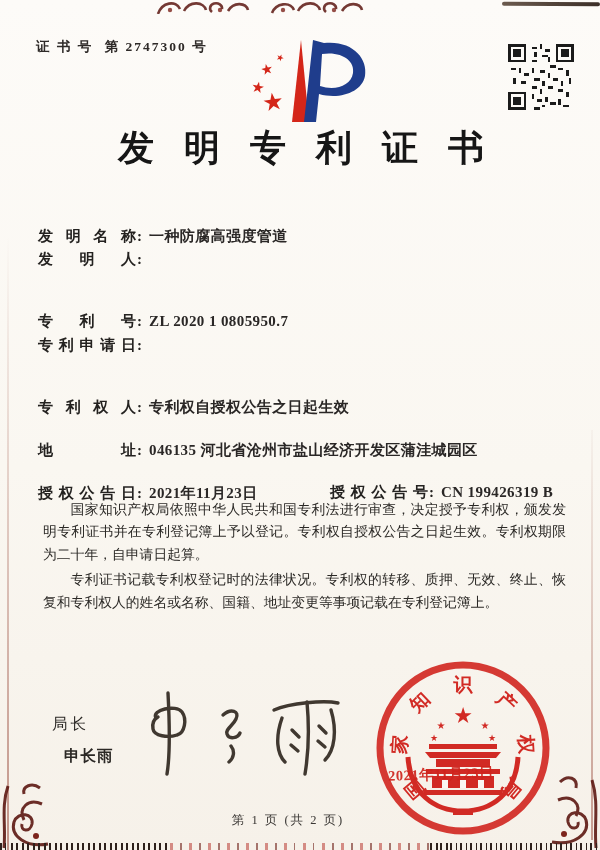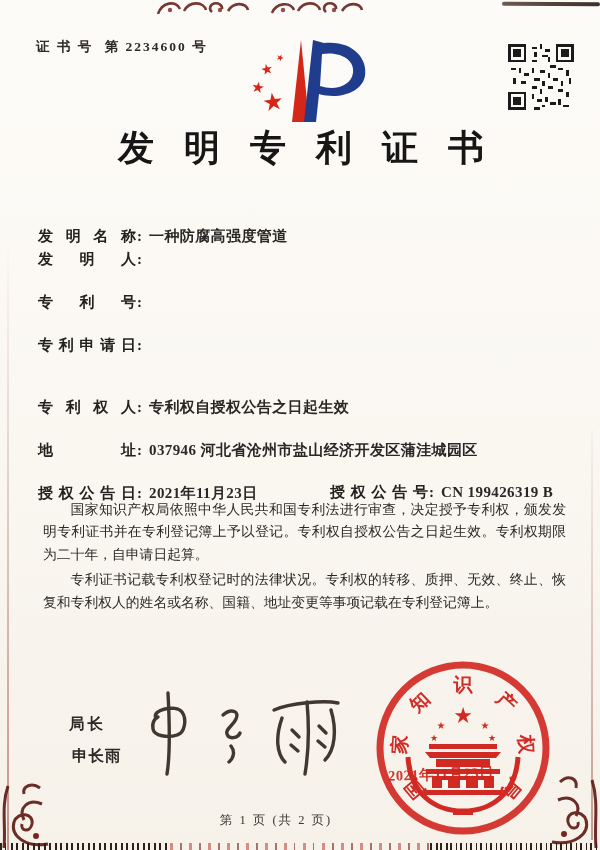--- a/index.html
+++ b/index.html
@@ -39,32 +39,32 @@
   .r0{top:207px}.r1{top:250px}.r2{top:293px}.r3{top:336px}
   .r4{top:378px}.r5{top:421px}.r6{top:464px}
   .grant-right{left:330px;top:464px;}
 
   
   .paras{left:38px;top:499px;width:528px;font-size:13.8px;line-height:1.63;
     font-weight:500;color:#2b2926;text-align:justify;}
   .paras p{margin:0 0 3px 5px;text-indent:2em;}
 
   
-  .director-title{left:69px;top:714px;font-size:15.5px;font-weight:700;color:#2b2825;letter-spacing:3px;}
-  .director-name{left:72px;top:746px;font-size:15.5px;font-weight:700;color:#2b2825;letter-spacing:1px;}
+  .director-title{left:52px;top:714px;font-size:15.5px;font-weight:400;color:#2b2825;letter-spacing:3px;}
+  .director-name{left:64px;top:746px;font-size:15.5px;font-weight:700;color:#2b2825;letter-spacing:1px;}
   .signature{left:128px;top:688px;width:215px;height:92px;}
 
   
   .seal{left:368px;top:653px;width:190px;height:190px;opacity:.95;}
   .seal-date{left:388px;top:764px;width:164px;color:#cf241c;font-size:14.5px;font-weight:700;
     letter-spacing:.5px;transform:rotate(-2deg);white-space:nowrap;opacity:.92;}
 
   
   .page-footer{left:0;top:812px;width:552px;text-align:center;font-size:12.5px;
-    letter-spacing:2px;color:#3a3734;}
+    letter-spacing:2px;color:#3a3734;padding-left:12px;}
 
   
   .edge-left{left:7px;top:235px;width:1.5px;height:615px;
     background:linear-gradient(to bottom,rgba(170,130,120,0),rgba(150,70,55,.55));}
   .edge-right{left:591px;top:430px;width:1.5px;height:410px;
     background:linear-gradient(to bottom,rgba(170,130,120,.05),rgba(150,70,55,.5));}
 
   
   .corner-left{left:-4px;top:778px;width:60px;height:72px;}
   .corner-right{left:544px;top:768px;width:60px;height:82px;}
@@ -91,21 +91,21 @@
     <circle cx="20" cy="12" r="2.2"></circle>
       <circle cx="70" cy="12" r="2.2"></circle>
     <circle cx="133" cy="12" r="2.2"></circle>
       <circle cx="184" cy="12" r="2.2"></circle>
   </g>
 </svg>
 <div class="abs topright-line"></div>
 
 <div class="abs cert-no">
   <span>证 书 号</span>
-  <span>第 2234600 号</span>
+  <span>第 2747300 号</span>
 </div>
 
 <div class="abs logo-box">
   <span class="logo-star" style="left:52px;top:22px;font-size:9px;transform:translate(-50%,-50%) rotate(24deg);">★</span>
   <span class="logo-star" style="left:39px;top:34px;font-size:14px;transform:translate(-50%,-50%) rotate(-12deg);">★</span>
   <span class="logo-star" style="left:30px;top:52px;font-size:15px;transform:translate(-50%,-50%) rotate(10deg);">★</span>
   <span class="logo-star" style="left:45px;top:66px;font-size:24px;transform:translate(-50%,-50%) rotate(-8deg);">★</span>
   <svg width="150" height="90" viewBox="0 0 150 90" style="position:absolute;left:0;top:0;">
     <path d="M73,4 L64,86 L81,86 Z" fill="#d42619"></path>
     <path d="M85,4 L76,86 L88,86 L91,58 C112,64 134,56 137,40 C140,22 124,4 96,7 Z
@@ -187,20 +187,21 @@
     </span>
     <span class="fcolon">:</span>
 </div>
 <div class="abs frow r2">
   <span class="flabel justify-chars">
       <span>专</span>
       <span>利</span>
       <span>号</span>
     </span>
     <span class="fcolon">:</span>
+    <span class="fvalue">ZL 2020 1 0805950.7</span>
 </div>
 <div class="abs frow r3">
   <span class="flabel justify-chars">
       <span>专</span>
       <span>利</span>
       <span>申</span>
       <span>请</span>
       <span>日</span>
     </span>
     <span class="fcolon">:</span>
@@ -214,21 +215,21 @@
     </span>
     <span class="fcolon">:</span>
     <span class="fvalue">专利权自授权公告之日起生效</span>
 </div>
 <div class="abs frow r5">
   <span class="flabel justify-chars">
       <span>地</span>
       <span>址</span>
     </span>
     <span class="fcolon">:</span>
-    <span class="fvalue">037946 河北省沧州市盐山经济开发区蒲洼城园区</span>
+    <span class="fvalue">046135 河北省沧州市盐山经济开发区蒲洼城园区</span>
 </div>
 <div class="abs frow r6">
   <span class="flabel justify-chars">
       <span>授</span>
       <span>权</span>
       <span>公</span>
       <span>告</span>
       <span>日</span>
     </span>
     <span class="fcolon">:</span>

